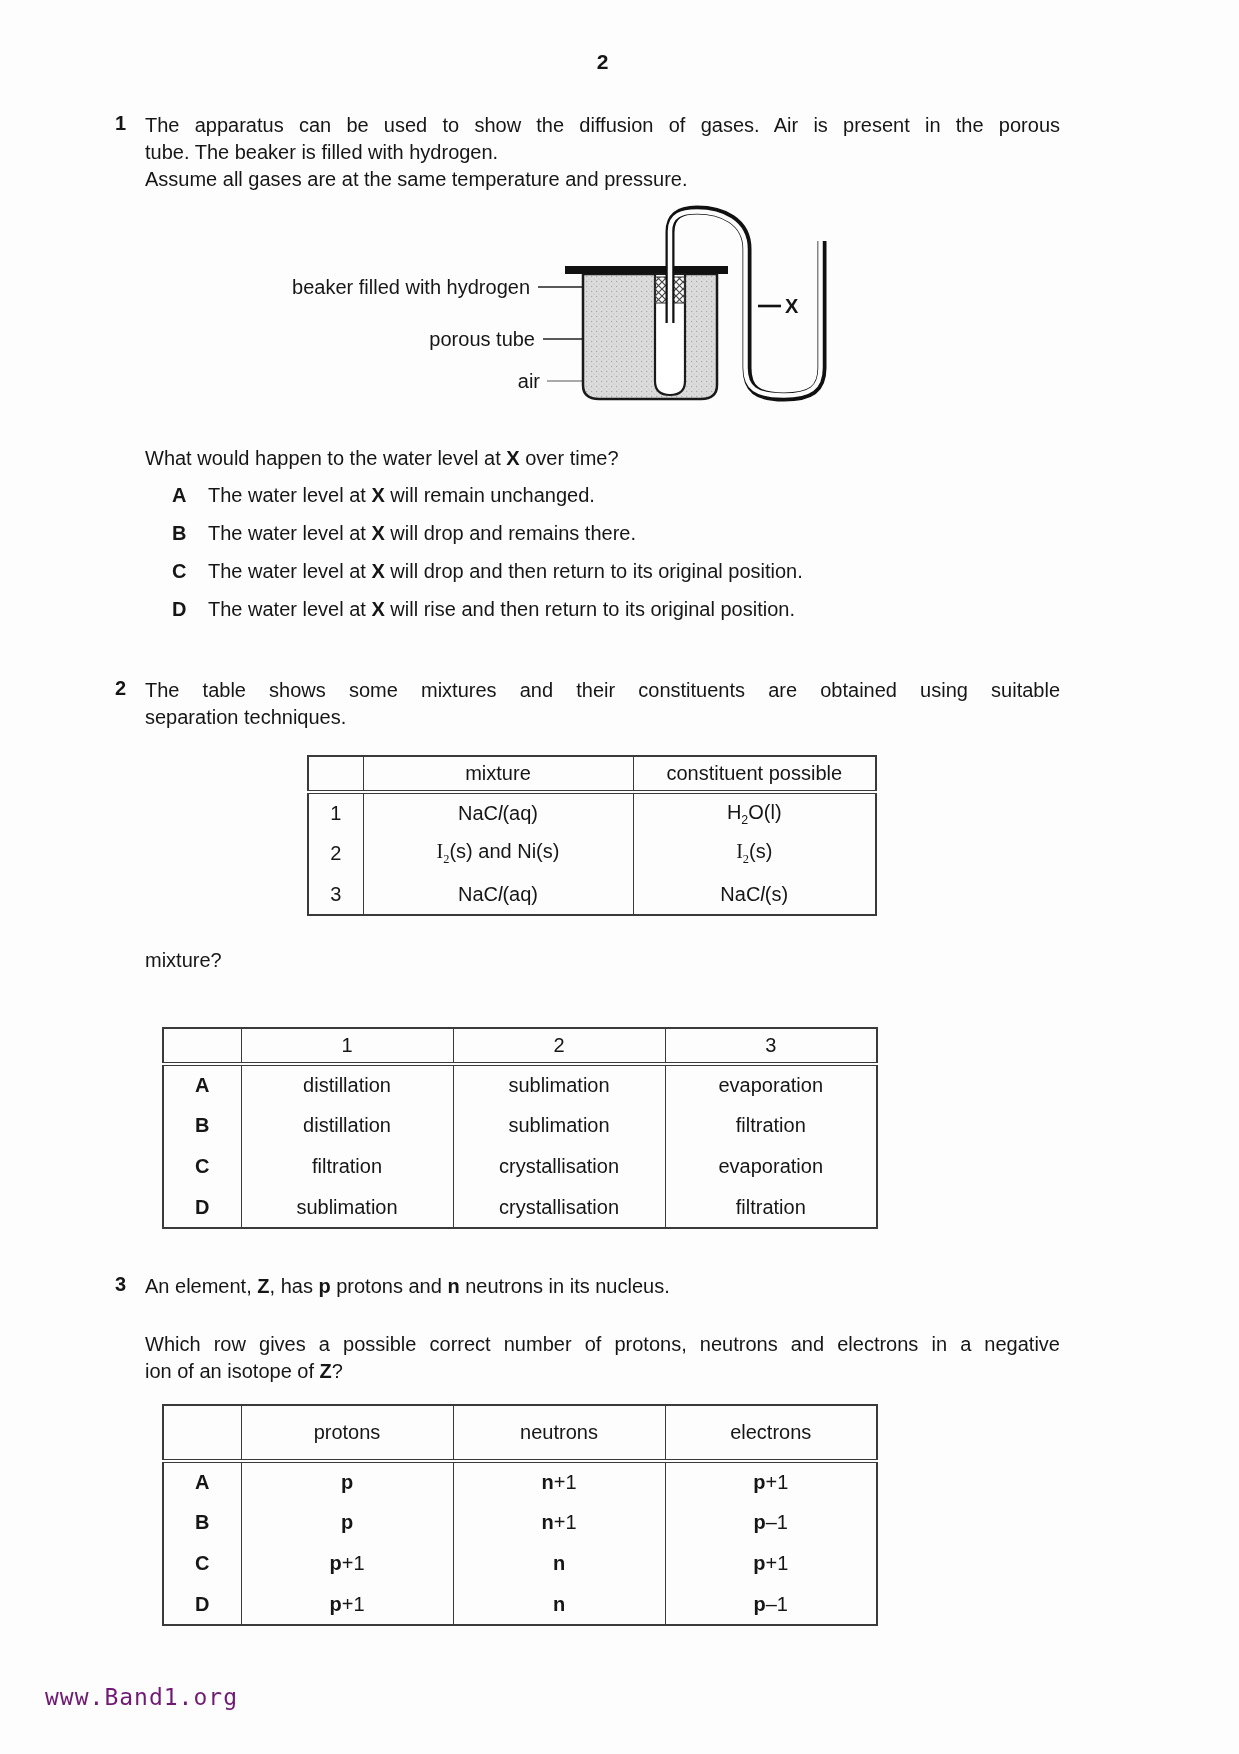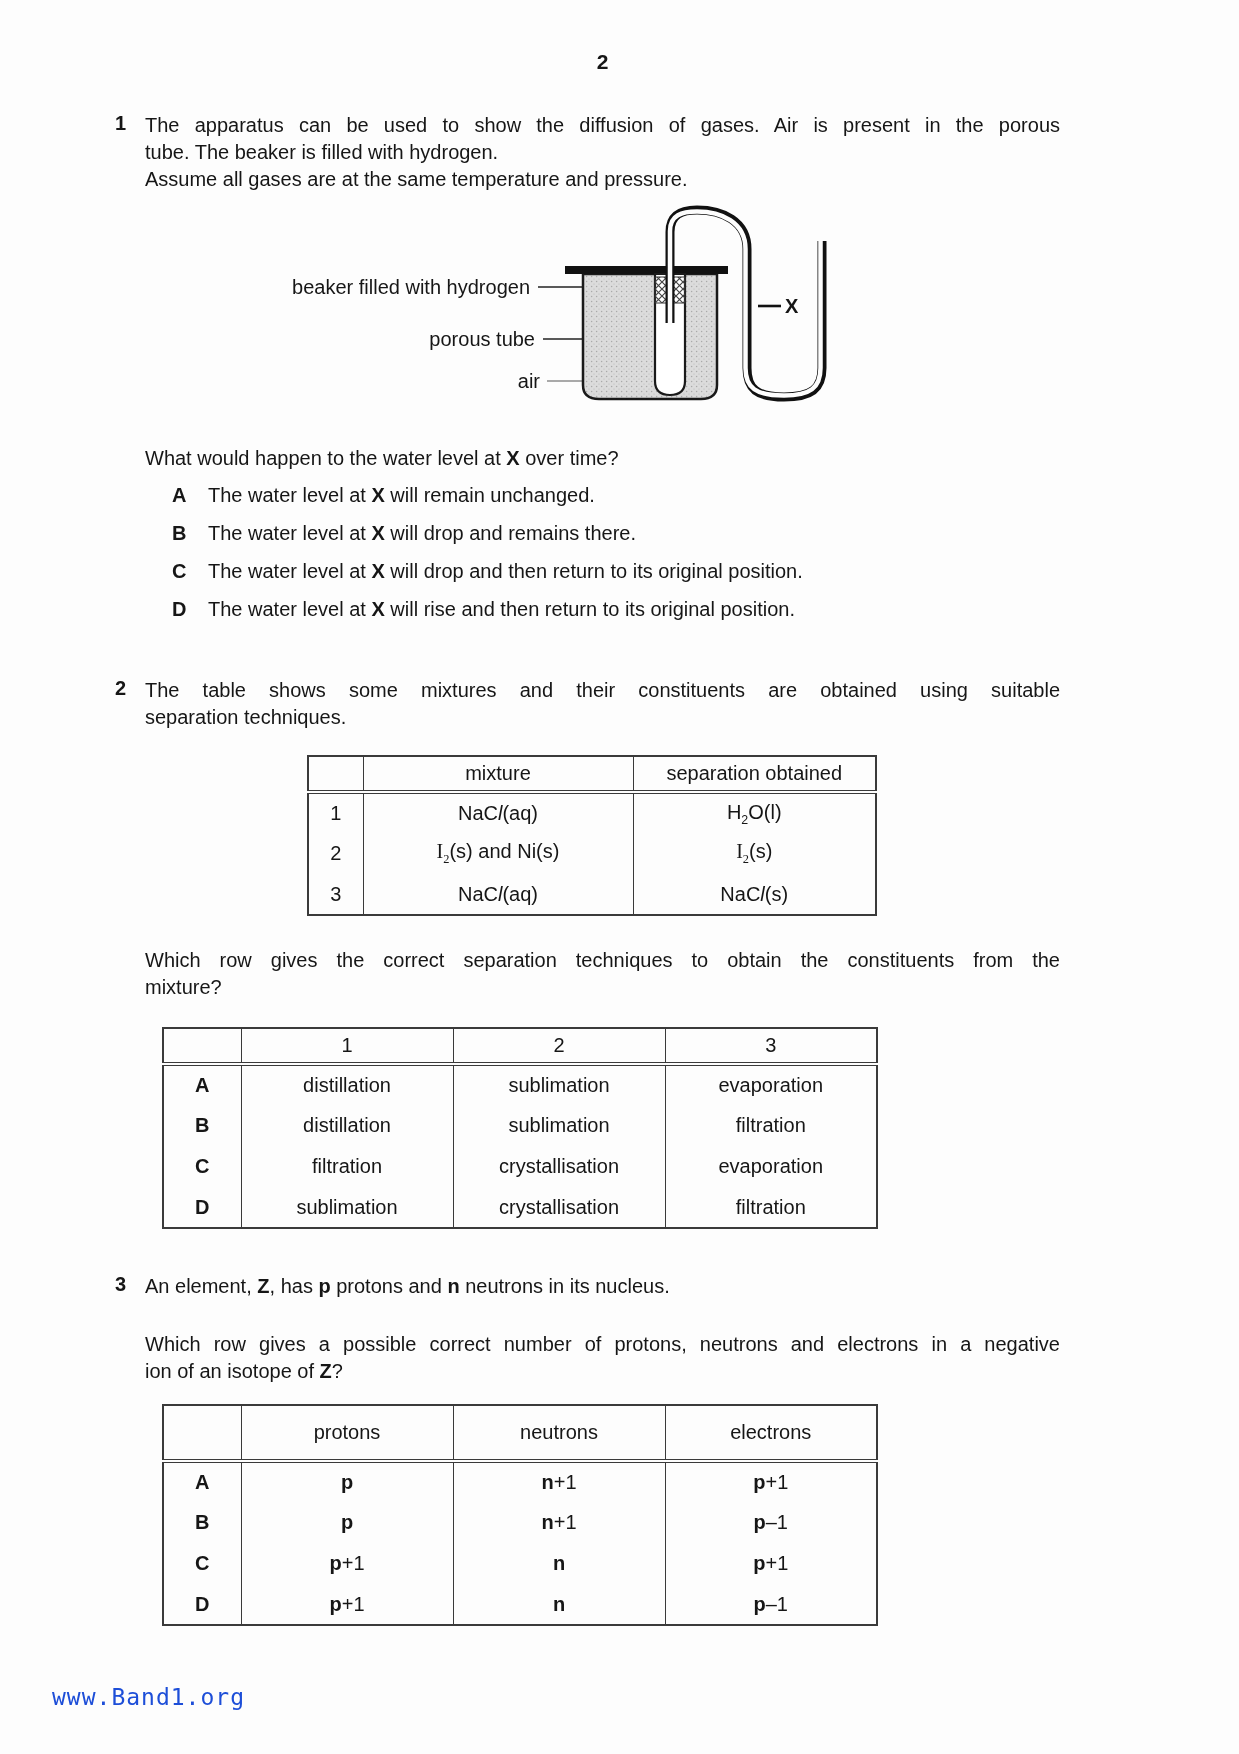--- a/index.html
+++ b/index.html
@@ -32,23 +32,23 @@
   .extable td, .extable th{
     border-left:1.5px solid #3a3a3a;border-right:1.5px solid #3a3a3a;
     text-align:center;vertical-align:middle;padding:0;
     font-weight:normal;font-size:20px;
   }
   .extable thead th{border-bottom:4px double #3a3a3a;}
   .letters td:first-child{font-weight:bold;}
   sub{font-size:0.62em;}
   .serif{font-family:"Liberation Serif", serif;}
   .footer{
-    position:absolute;left:52px;top:1684px;
+    position:absolute;left:45px;top:1684px;
     font-family:"DejaVu Sans Mono", monospace;
-    font-size:23px;letter-spacing:1px;color:#1d4ed8;
+    font-size:23px;letter-spacing:1px;color:#701a75;
   }
   svg text{font-family:"Liberation Sans", sans-serif;font-size:20px;fill:#161616;}
 </style>
 </head>
 <body>
 
 <div id="page">
 
   <div class="pagenum">2</div>
 
@@ -128,21 +128,21 @@
   <table class="extable" style="left:307px;top:755px;width:568px;padding-left:15px;">
     <colgroup>
         <col style="width:55px">
         <col style="width:270px">
         <col style="width:243px">
       </colgroup>
     <thead>
       <tr style="height:36px;">
         <th></th>
         <th>mixture</th>
-        <th>separation obtained</th>
+        <th>constituent possible</th>
       </tr>
     </thead>
     <tbody>
       <tr style="height:41px;">
         <td>1</td>
         <td>NaC<i>l</i>(aq)</td>
         <td>H<sub>2</sub>O(l)</td>
       </tr>
       <tr style="height:41px;">
         <td>2</td>
@@ -151,21 +151,20 @@
       </tr>
       <tr style="height:41px;">
         <td>3</td>
         <td>NaC<i>l</i>(aq)</td>
         <td>NaC<i>l</i>(s)</td>
       </tr>
     </tbody>
   </table>
 
   <div class="qtext" style="top:947px;">
-    <div class="jline">Which row gives the correct separation techniques to obtain the constituents from the</div>
     <div>mixture?</div>
   </div>
 
   <table class="extable letters" style="left:162px;top:1027px;width:714px;">
     <colgroup>
         <col style="width:78px">
         <col style="width:212px">
         <col style="width:212px">
         <col style="width:212px">
       </colgroup>

